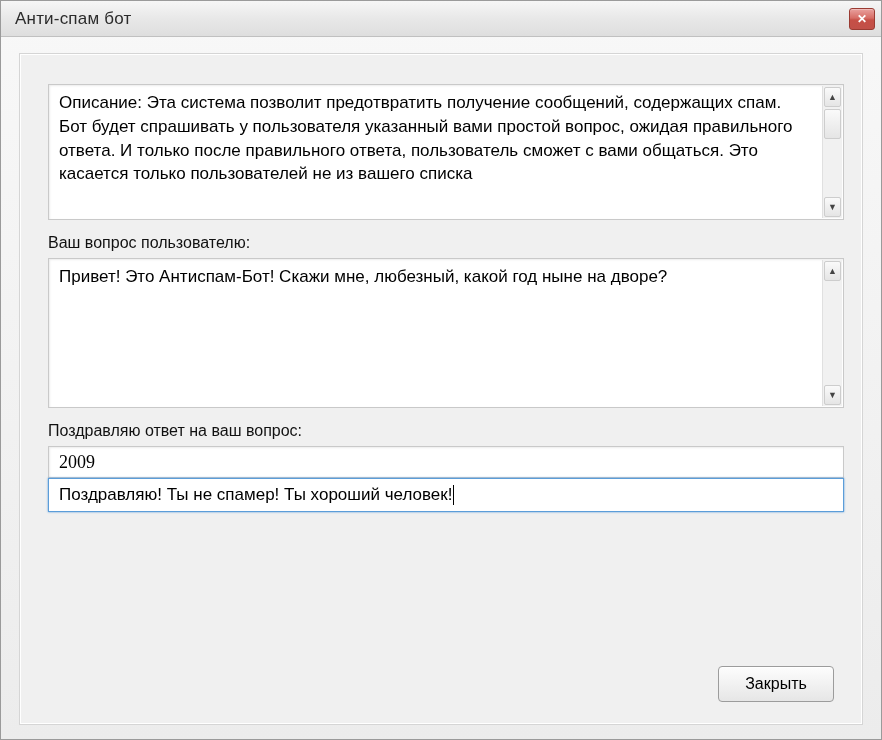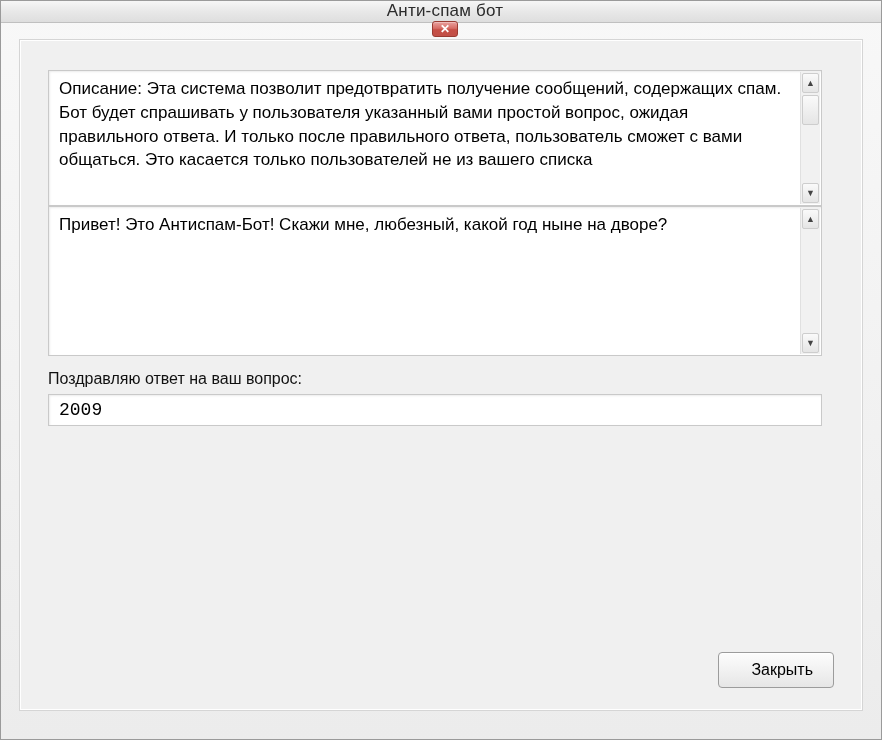--- a/index.html
+++ b/index.html
@@ -11,30 +11,29 @@
       height: 740px;
     }
     .window {
       width: 882px;
       height: 740px;
       background: linear-gradient(to bottom, #f8f8f8, #ececec);
       border: 1px solid #9a9a9a;
       box-shadow: 0 0 4px rgba(0,0,0,0.25);
     }
     .titlebar {
-      height: 22px;
+      height: 36px;
       background: linear-gradient(to bottom, #f6f6f6 0%, #e8e8e8 50%, #dedede 100%);
       border-bottom: 1px solid #c0c0c0;
       display: flex;
       align-items: center;
       justify-content: space-between;
       padding: 0 6px 0 14px;
       color: #2b2b2b;
       font-size: 17px;
-      flex-direction: column;
     }
     .titlebar-title {
       font-family: Tahoma, sans-serif;
       letter-spacing: 0.2px;
     }
     .close-btn {
       width: 26px;
       height: 22px;
       background: linear-gradient(to bottom, #e9a19e 0%, #d76d66 45%, #c64f46 55%, #c15048 100%);
       border: 1px solid #9a3b32;
@@ -47,21 +46,21 @@
       font-weight: bold;
       font-size: 12px;
       box-shadow: inset 0 1px 0 rgba(255,255,255,0.3);
     }
     .content-area {
       padding: 16px 18px;
     }
     .inner-panel {
       border: 1px solid #d5d5d5;
       background: #f0f0f0;
-      padding: 30px 40px 22px 28px;
+      padding: 30px 18px 22px 28px;
       box-shadow: inset 0 0 0 1px #fff;
       height: 672px;
       position: relative;
     }
     .label {
       font-size: 16px;
       color: #111;
       margin: 14px 0 6px 0;
       font-family: Tahoma, sans-serif;
     }
@@ -122,21 +121,21 @@
     }
     .scroll-track {
       flex: 1;
     }
     .single-input {
       width: 100%;
       height: 32px;
       border: 1px solid #c9c9c9;
       background: #fff;
       box-shadow: inset 1px 1px 2px rgba(0,0,0,0.08);
-      font-family: Liberation Mono, monospace;
+      font-family: Liberation Serif, serif;
       font-size: 18px;
       padding: 2px 10px;
       color: #000;
     }
     .cursor-line {
       display: inline-block;
       width: 1px;
       height: 20px;
       background: #000;
       vertical-align: -3px;
@@ -152,21 +151,20 @@
       height: 36px;
       background: linear-gradient(to bottom, #fdfdfd, #e6e6e6);
       border: 1px solid #9c9c9c;
       border-radius: 4px;
       font-family: Tahoma, sans-serif;
       font-size: 16px;
       color: #000;
       cursor: pointer;
       padding: 0 20px;
       box-shadow: inset 0 1px 0 #fff;
-      text-align: right;
     }
     .focused-input-wrap {
       position: relative;
       border: 1px solid #5b9dd9;
       background: #fff;
       box-shadow: 0 0 2px #5b9dd9;
       height: 34px;
       display: flex;
       align-items: center;
       padding: 0 10px;
@@ -191,32 +189,37 @@
       <div class="textarea-wrap desc-area">
         <div class="textarea-content">Описание: Эта система позволит предотвратить получение сообщений, содержащих спам. Бот будет спрашивать у пользователя указанный вами простой вопрос, ожидая правильного ответа. И только после правильного ответа, пользователь сможет с вами общаться. Это касается только пользователей не из вашего списка</div>
         <div class="scrollbar">
           <div class="scroll-up">▲</div>
           <div class="scroll-thumb"></div>
           <div class="scroll-track"></div>
           <div class="scroll-down">▼</div>
         </div>
       </div>
 
+      <div class="label">Ваш вопрос пользователю:</div>
       <div class="textarea-wrap question-area">
         <div class="textarea-content">Привет! Это Антиспам-Бот! Скажи мне, любезный, какой год ныне на дворе?</div>
         <div class="scrollbar">
           <div class="scroll-up">▲</div>
           <div class="scroll-track"></div>
           <div class="scroll-down">▼</div>
         </div>
       </div>
 
       <div class="label">Поздравляю ответ на ваш вопрос:</div>
       <input type="text" class="single-input" value="2009" style="">
 
+      <div class="focused-input-wrap">
+        <span>Поздравляю! Ты не спамер! Ты хороший человек!</span>
+          <span class="cursor-line"></span>
+      </div>
 
       <div class="button-row">
         <button class="btn">Закрыть</button>
       </div>
 
     </div>
   </div>
 </div>
 
 </body></html>

